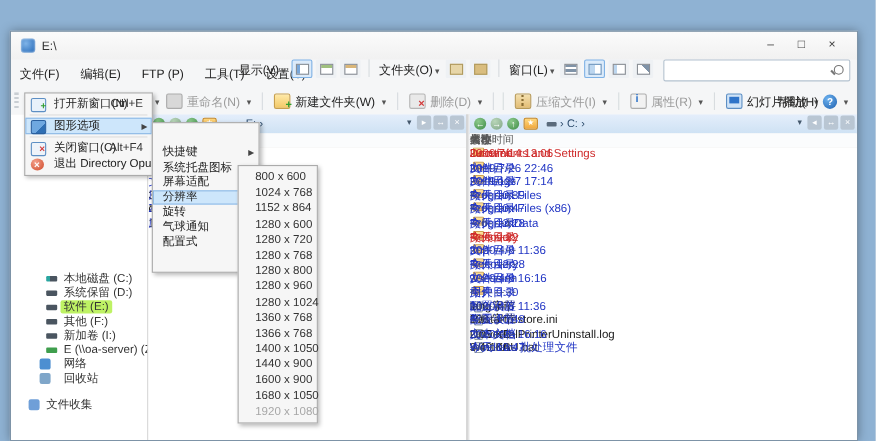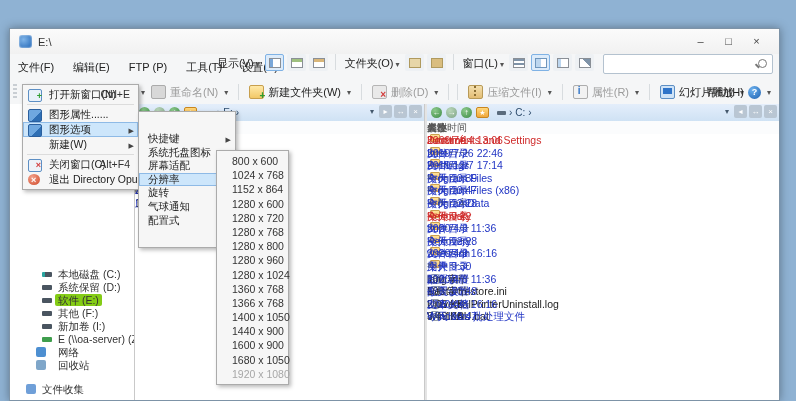--- a/index.html
+++ b/index.html
@@ -85,31 +85,31 @@
   .fico{position:absolute;left:3px;top:2px;width:10px;height:8px;border-radius:1px;background:linear-gradient(#ffe29a,#f4c064);border:1px solid #cda14e;box-sizing:border-box}
   .fico.file{width:8px;height:10px;top:1px;left:4px;background:#fff;border:1px solid #9aa4ad}
   
   .rp .cn{left:17}.rp .cs{left:100;width:60;text-align:left}.rp .ct{left:165}.rp .cd{left:225;width:102;}.rp .ca{left:332}
   .rp-h .h-name{left:8}.rp-h .h-sort{left:56;font-size:7px;color:#888}.rp-h .h-size{left:110;width:50;text-align:right}.rp-h .h-type{left:165}.rp-h .h-date{left:237;width:90;text-align:right}.rp-h .h-attr{left:332}
   
   .lp .cs{left:130;width:80;text-align:right}.lp .ct{left:214}
   .lp-h .h-size{left:160;width:50;text-align:right}.lp-h .h-type{left:214}
   .frag2{left:76}.frag5{left:156}
   
-  .side{position:absolute;left:0;top:164px;right:0;font-size:10.5px;color:#333}
+  .side{position:absolute;left:0;top:143px;right:0;font-size:10.5px;color:#333}
   .s-item{position:relative;height:13px;line-height:13px;padding-left:48px;white-space:nowrap}
   .s-item.lv1{}
   .s-item.root{padding-left:32px}
   .s-item .sic{position:absolute;width:10px;height:5px;top:4px;border-radius:1px;background:#4a5560}
   .s-item .sic{left:32px}.s-item.lv1 .sic{left:26px}.s-item.root .sic{left:16px}
   .sic.drv-c{background:linear-gradient(90deg,#2aa5a0 3px,#4a5560 3px)}
   .sic.net-drv{background:#3f9e4d}
   .sic.sq{height:10px;top:1px;border-radius:2px}
   .sic.net{background:#4d8fd1}.sic.bin{background:#7fa6c9}.sic.coll{background:#6f9fd8}
-  .s-item.sel .slabel{background:#84cc16;border-radius:2px;padding:0 3px;margin-left:-3px}
+  .s-item.sel .slabel{background:#bef264;border-radius:2px;padding:0 3px;margin-left:-3px}
   .gap1{margin-top:11px}
   
   .menu{position:absolute;background:#f6f6f6;border:1px solid #ababab;box-shadow:2px 2px 4px rgba(0,0,0,.28);z-index:50;font-size:10.5px;color:#222;box-sizing:border-box}
   .filemenu{left:22px;top:84px;width:117px;padding:2px 0;z-index:50}
   .fm-item{position:relative;height:15px;line-height:15px;padding-left:26px;white-space:nowrap}
   .fm-item .mi{position:absolute;left:5px;top:2px;width:12px;height:11px;border-radius:2px}
   .mi.openwin{background:#e8f1fa;border:1px solid #5d8fc4}
   .mi.openwin::after{content:"+";position:absolute;right:-1px;bottom:-3px;color:#2f9e2f;font-size:9px;font-weight:bold}
   .mi.screens{background:linear-gradient(135deg,#6fa8e0 60%,#2f6fb4 60%);border:1px solid #2a5f9e}
   .mi.closewin{background:#eef3f9;border:1px solid #5d8fc4}
@@ -440,23 +440,21 @@
             <span class="ca attr-c">-a------</span>
           </div>
       </div>
     </div>
   </div>
 </div>
 
 <div class="menu filemenu">
   <div class="fm-item"><span class="mi openwin"></span><span>打开新窗口(N)</span><span class="sc">Ctrl+E</span></div>
   <div class="fm-sep"></div>
-  <div class="fm-item"><span class="mi screens"></span><span>图形属性......</span></div>
   <div class="fm-item hl"><span class="mi screens"></span><span>图形选项</span><span class="sub">▶</span></div>
-  <div class="fm-item"><span>新建(W)</span><span class="sub">▶</span></div>
   <div class="fm-sep"></div>
   <div class="fm-item"><span class="mi closewin"></span><span>关闭窗口(C)</span><span class="sc">Alt+F4</span></div>
   <div class="fm-item"><span class="mi exit"></span><span>退出 Directory Opus(X)</span></div>
 </div>
 
 <div class="menu optmenu">
   <div class="om-item"><span>快捷键</span><span class="sub">▶</span></div>
   <div class="om-item"><span>系统托盘图标</span><span class="sub">▶</span></div>
   <div class="om-item"><span>屏幕适配</span><span class="sub">▶</span></div>
   <div class="om-item hl"><span>分辨率</span><span class="sub">▶</span></div>

